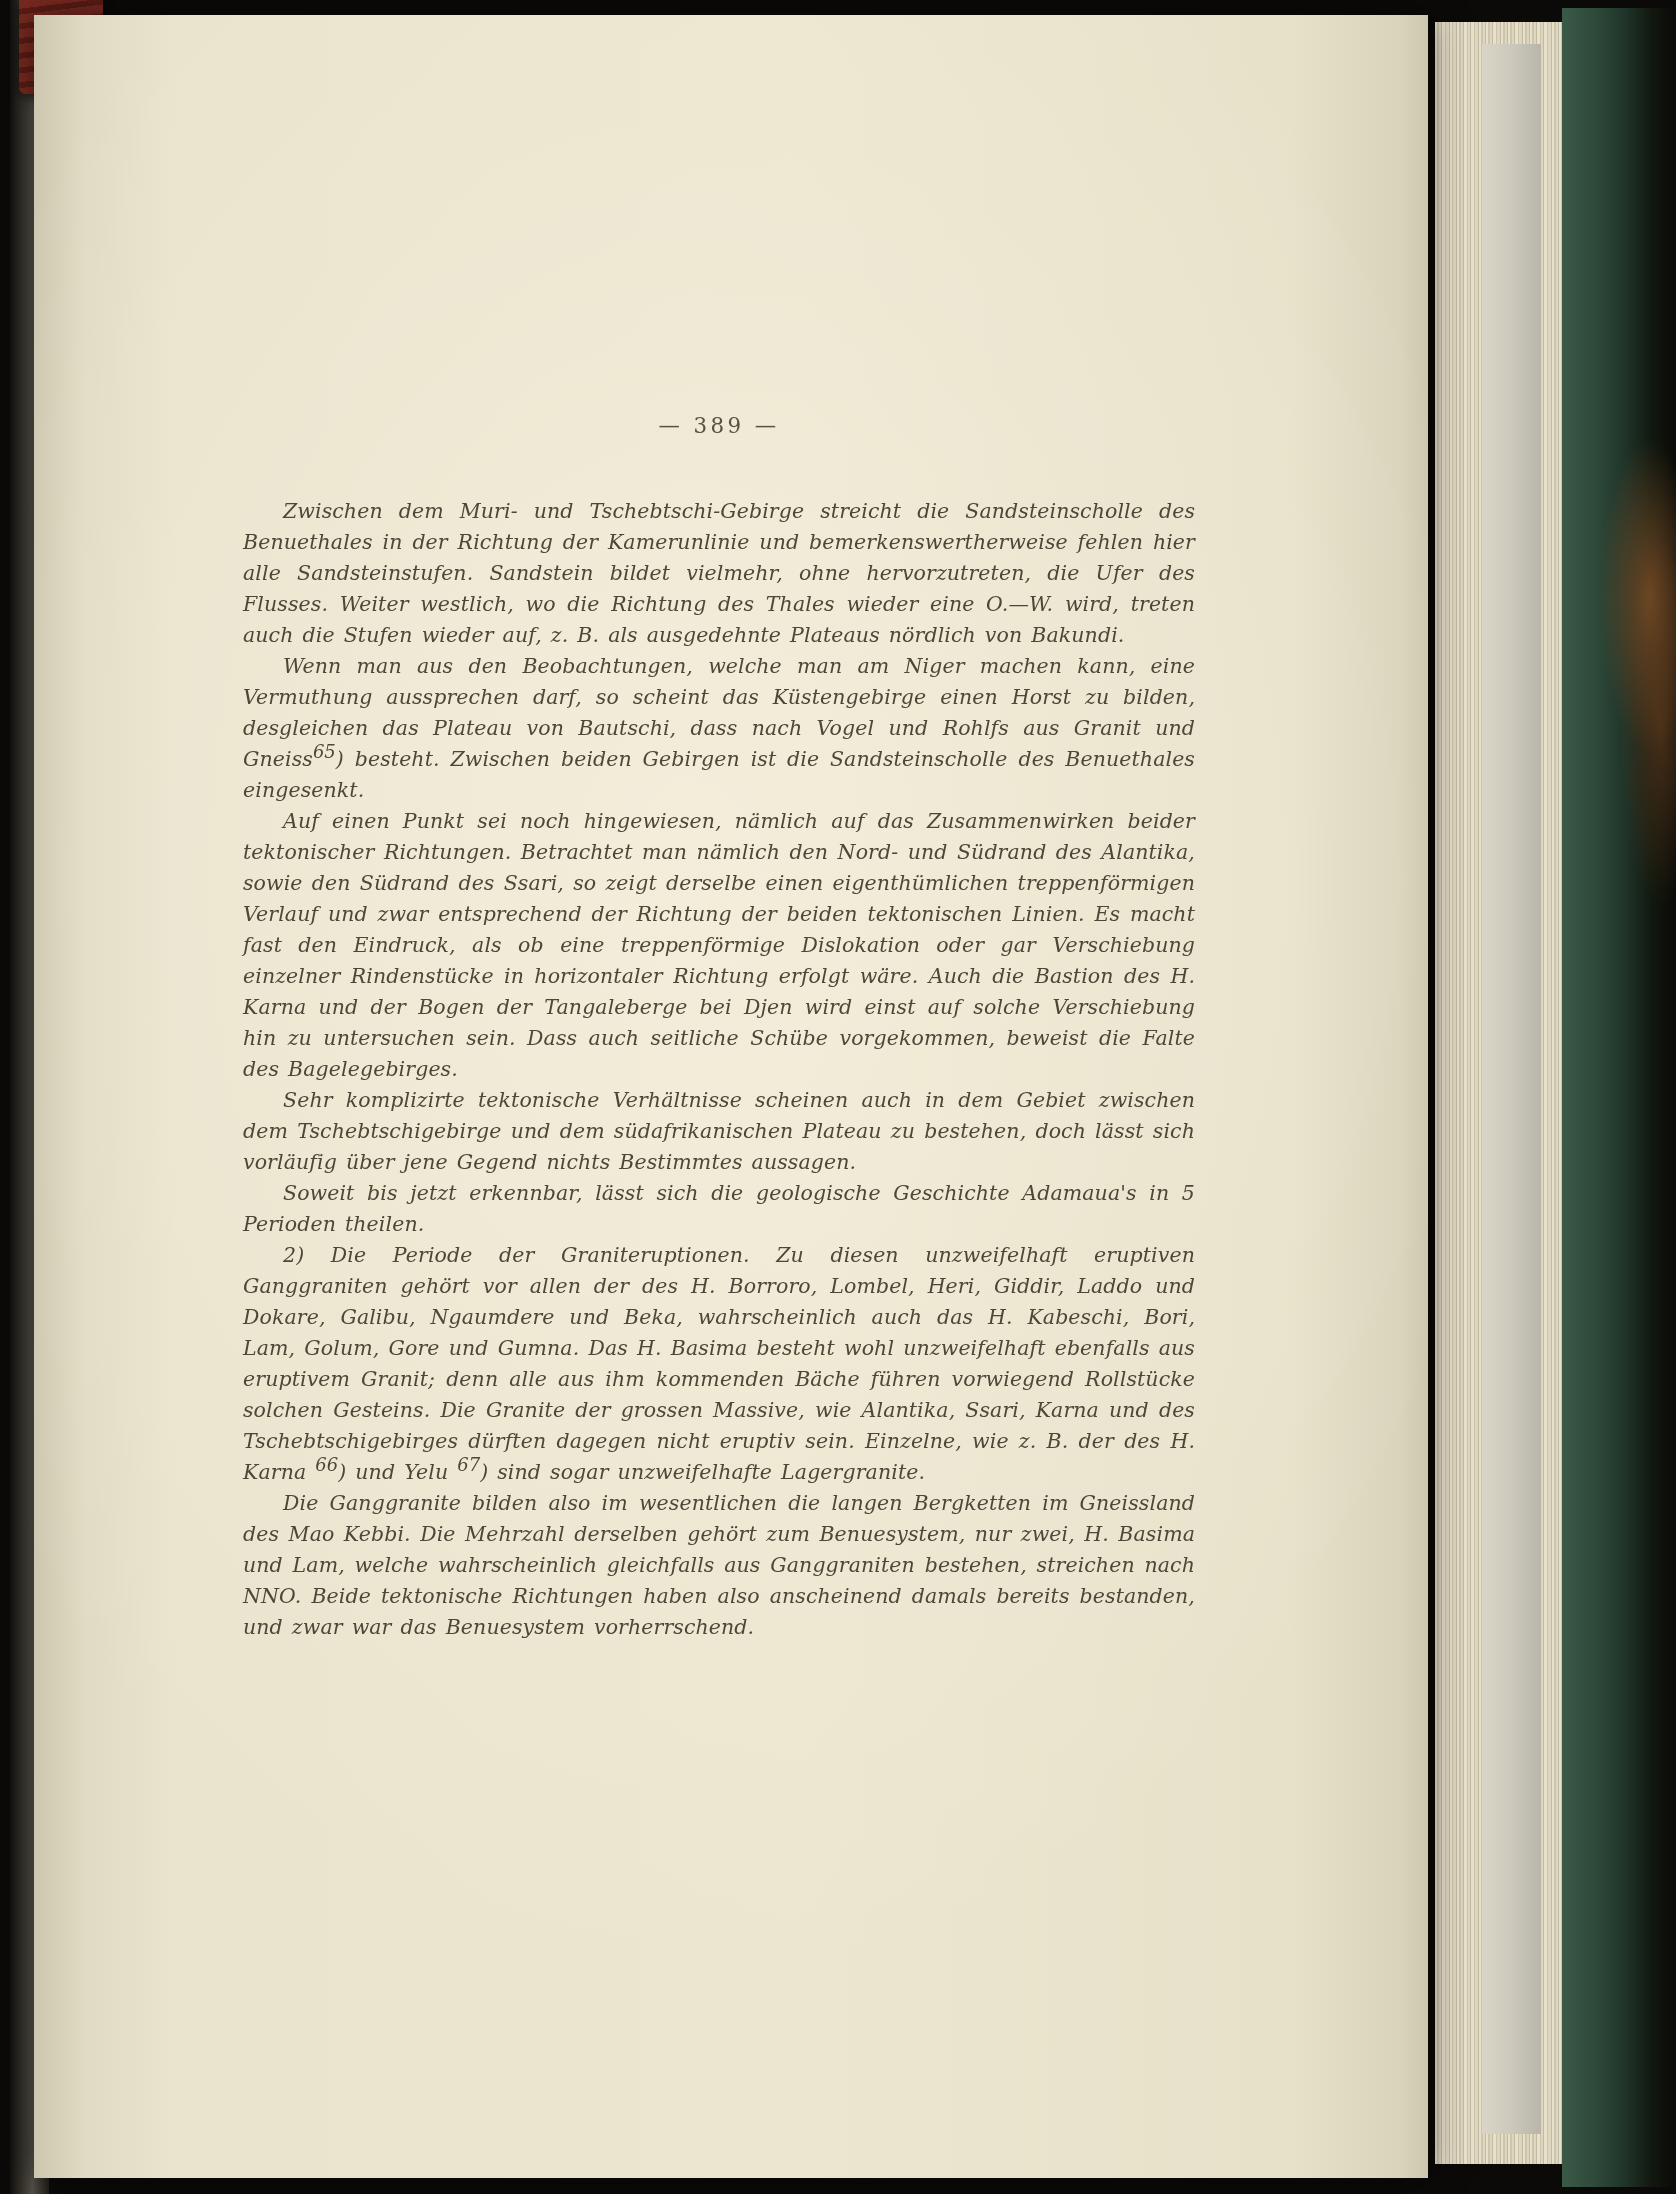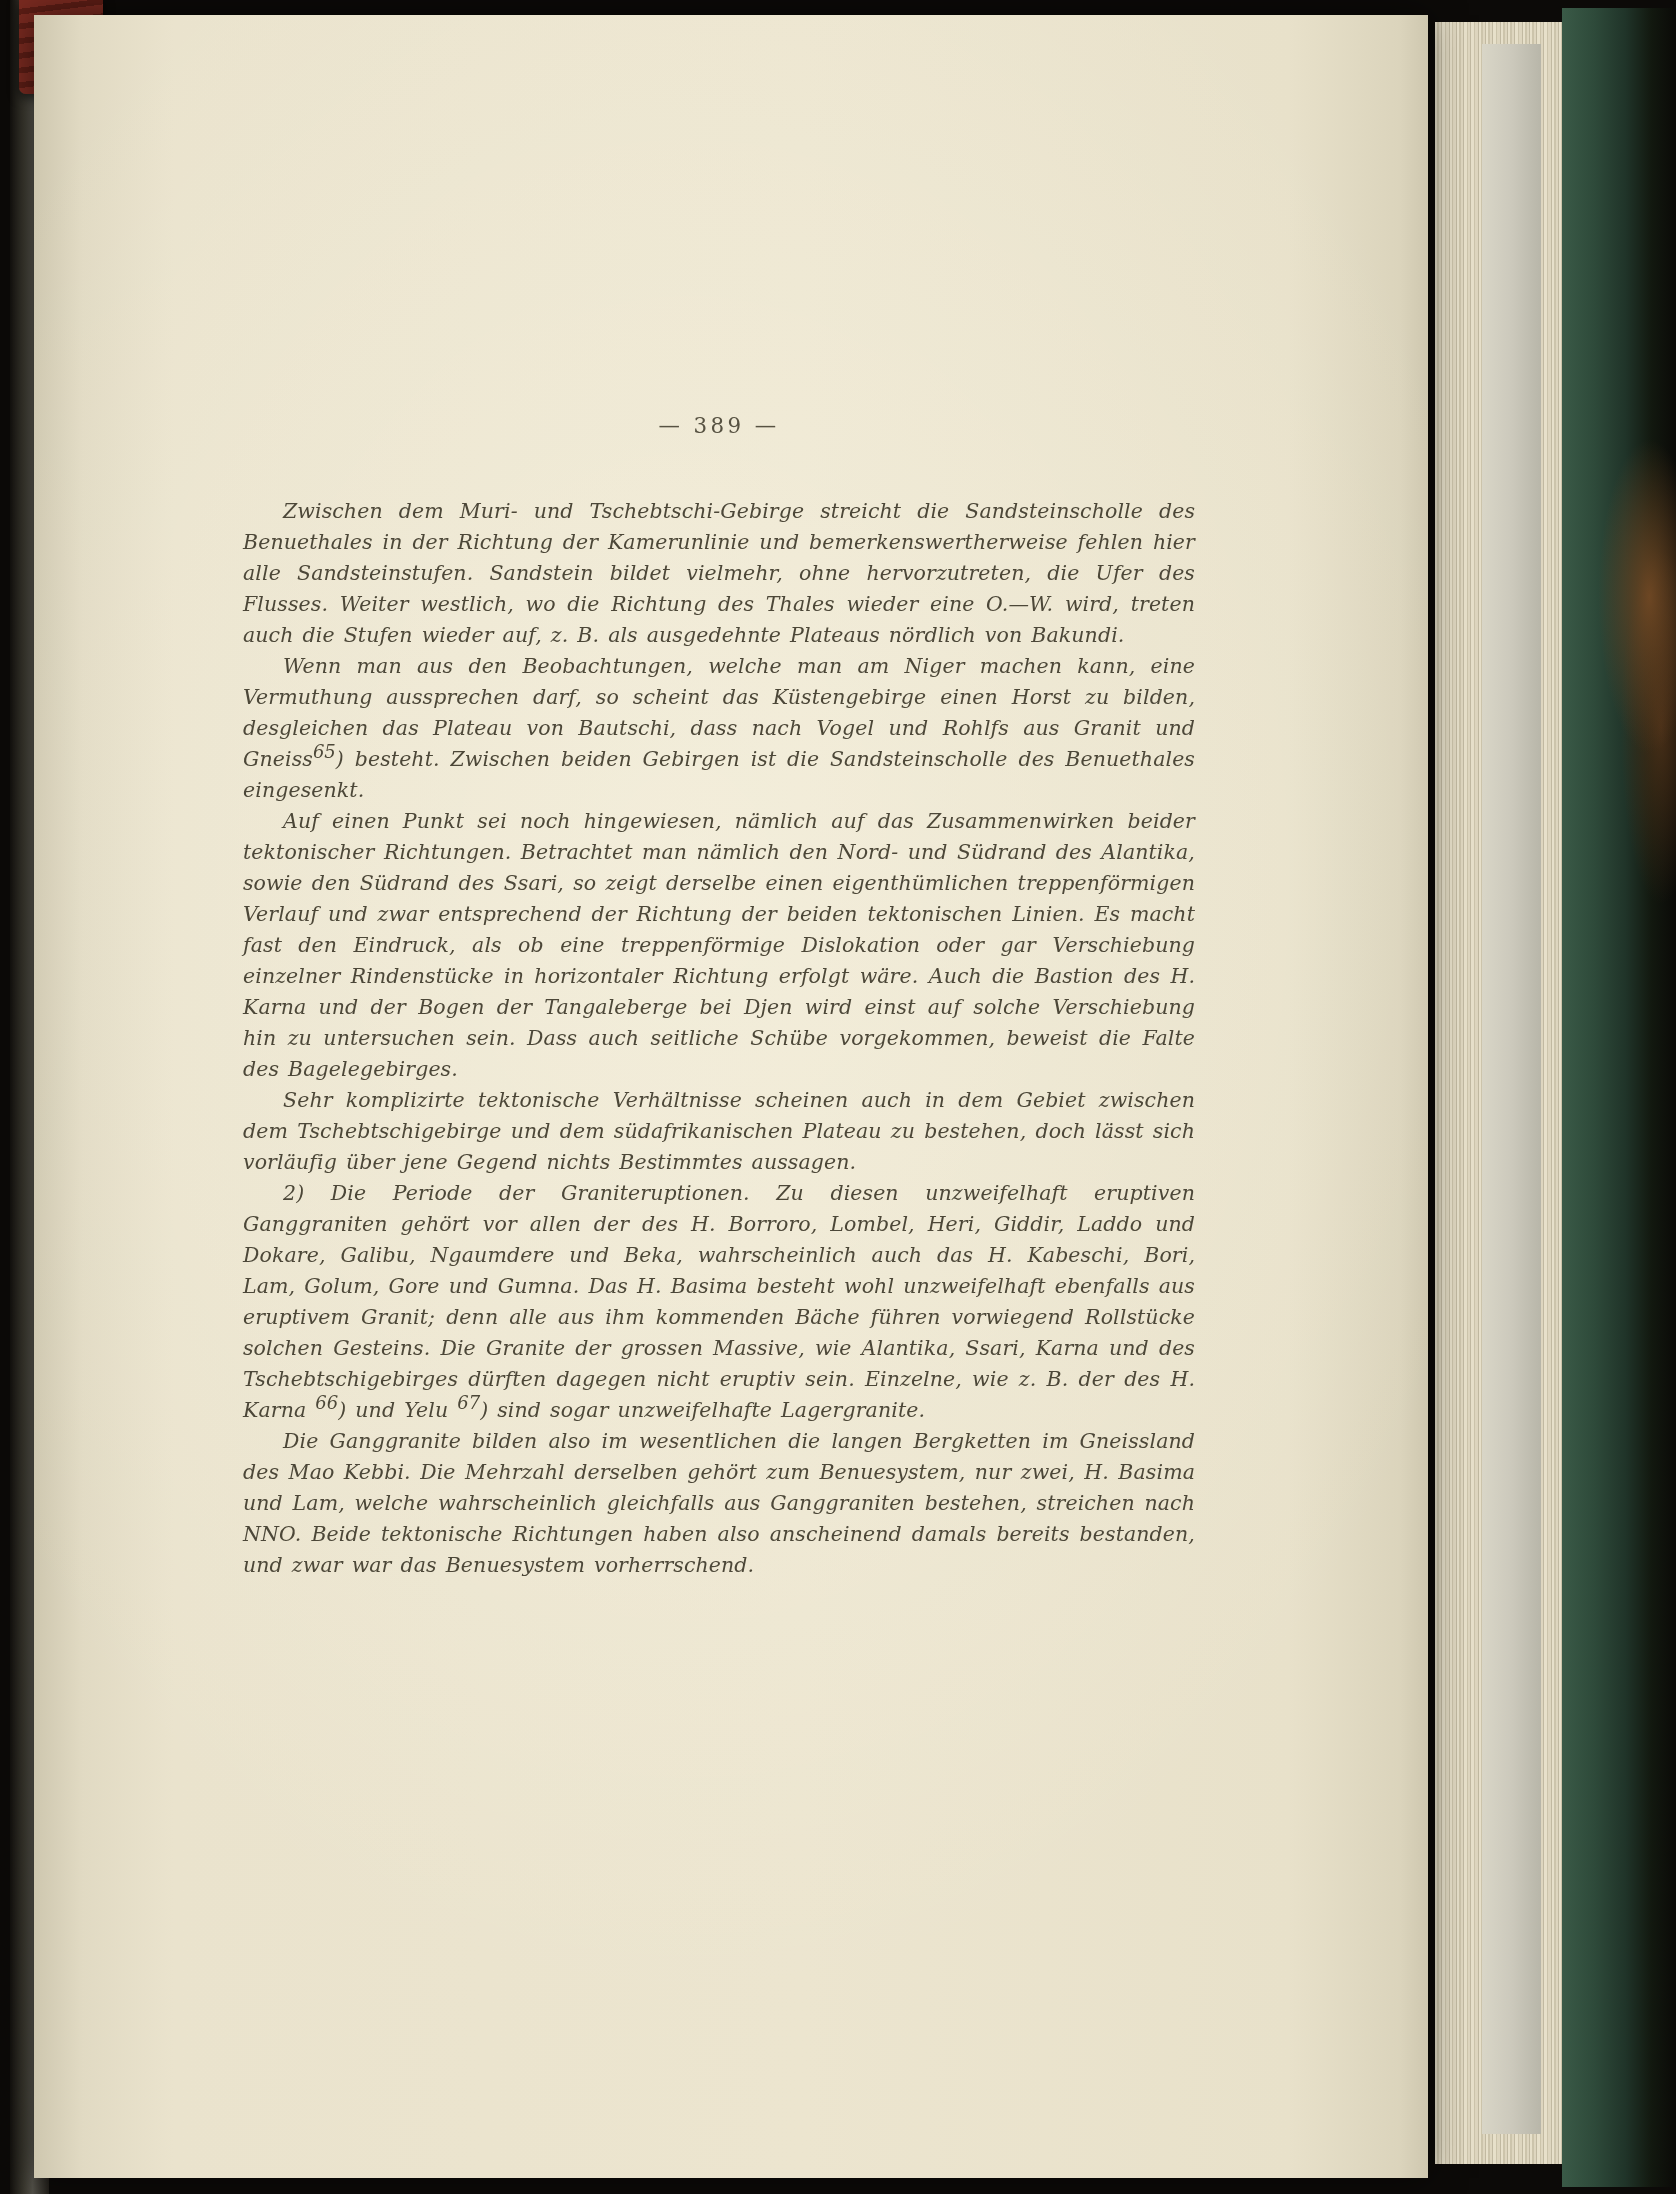--- a/index.html
+++ b/index.html
@@ -84,18 +84,19 @@
     <div class="inner-leaf"></div>
   </div>
   <div class="cover"></div>
   <div class="page">
     <div class="page-number">— 389 —</div>
     <div class="text-block" id="text-block">
         <p>Zwischen dem Muri- und Tschebtschi-Gebirge streicht die Sandsteinscholle des Benuethales in der Richtung der Kamerunlinie und bemerkenswertherweise fehlen hier alle Sandsteinstufen. Sandstein bildet vielmehr, ohne hervorzutreten, die Ufer des Flusses. Weiter westlich, wo die Richtung des Thales wieder eine O.—W. wird, treten auch die Stufen wieder auf, z. B. als ausgedehnte Plateaus nördlich von Bakundi.</p>
         <p>Wenn man aus den Beobachtungen, welche man am Niger machen kann, eine Vermuthung aussprechen darf, so scheint das Küstengebirge einen Horst zu bilden, desgleichen das Plateau von Bautschi, dass nach Vogel und Rohlfs aus Granit und Gneiss<sup>65</sup>) besteht. Zwischen beiden Gebirgen ist die Sandsteinscholle des Benuethales eingesenkt.</p>
         <p>Auf einen Punkt sei noch hingewiesen, nämlich auf das Zusammenwirken beider tektonischer Richtungen. Betrachtet man nämlich den Nord- und Südrand des Alantika, sowie den Südrand des Ssari, so zeigt derselbe einen eigenthümlichen treppenförmigen Verlauf und zwar entsprechend der Richtung der beiden tektonischen Linien. Es macht fast den Eindruck, als ob eine treppenförmige Dislokation oder gar Verschiebung einzelner Rindenstücke in horizontaler Richtung erfolgt wäre. Auch die Bastion des H. Karna und der Bogen der Tangaleberge bei Djen wird einst auf solche Verschiebung hin zu untersuchen sein. Dass auch seitliche Schübe vorgekommen, beweist die Falte des Bagelegebirges.</p>
         <p>Sehr komplizirte tektonische Verhältnisse scheinen auch in dem Gebiet zwischen dem Tschebtschigebirge und dem südafrikanischen Plateau zu bestehen, doch lässt sich vorläufig über jene Gegend nichts Bestimmtes aussagen.</p>
+        <p>Soweit bis jetzt erkennbar, lässt sich die geologische Geschichte Adamaua's in 5 Perioden theilen.</p>
         <p>2) Die Periode der Graniteruptionen. Zu diesen unzweifelhaft eruptiven Ganggraniten gehört vor allen der des H. Borroro, Lombel, Heri, Giddir, Laddo und Dokare, Galibu, Ngaumdere und Beka, wahrscheinlich auch das H. Kabeschi, Bori, Lam, Golum, Gore und Gumna. Das H. Basima besteht wohl unzweifelhaft ebenfalls aus eruptivem Granit; denn alle aus ihm kommenden Bäche führen vorwiegend Rollstücke solchen Gesteins. Die Granite der grossen Massive, wie Alantika, Ssari, Karna und des Tschebtschigebirges dürften dagegen nicht eruptiv sein. Einzelne, wie z. B. der des H. Karna <sup>66</sup>) und Yelu <sup>67</sup>) sind sogar unzweifelhafte Lagergranite.</p>
         <p>Die Ganggranite bilden also im wesentlichen die langen Bergketten im Gneissland des Mao Kebbi. Die Mehrzahl derselben gehört zum Benuesystem, nur zwei, H. Basima und Lam, welche wahrscheinlich gleichfalls aus Ganggraniten bestehen, streichen nach NNO. Beide tektonische Richtungen haben also anscheinend damals bereits bestanden, und zwar war das Benuesystem vorherrschend.</p>
       </div>
   </div>
 </div>
 
 
 </body></html>

